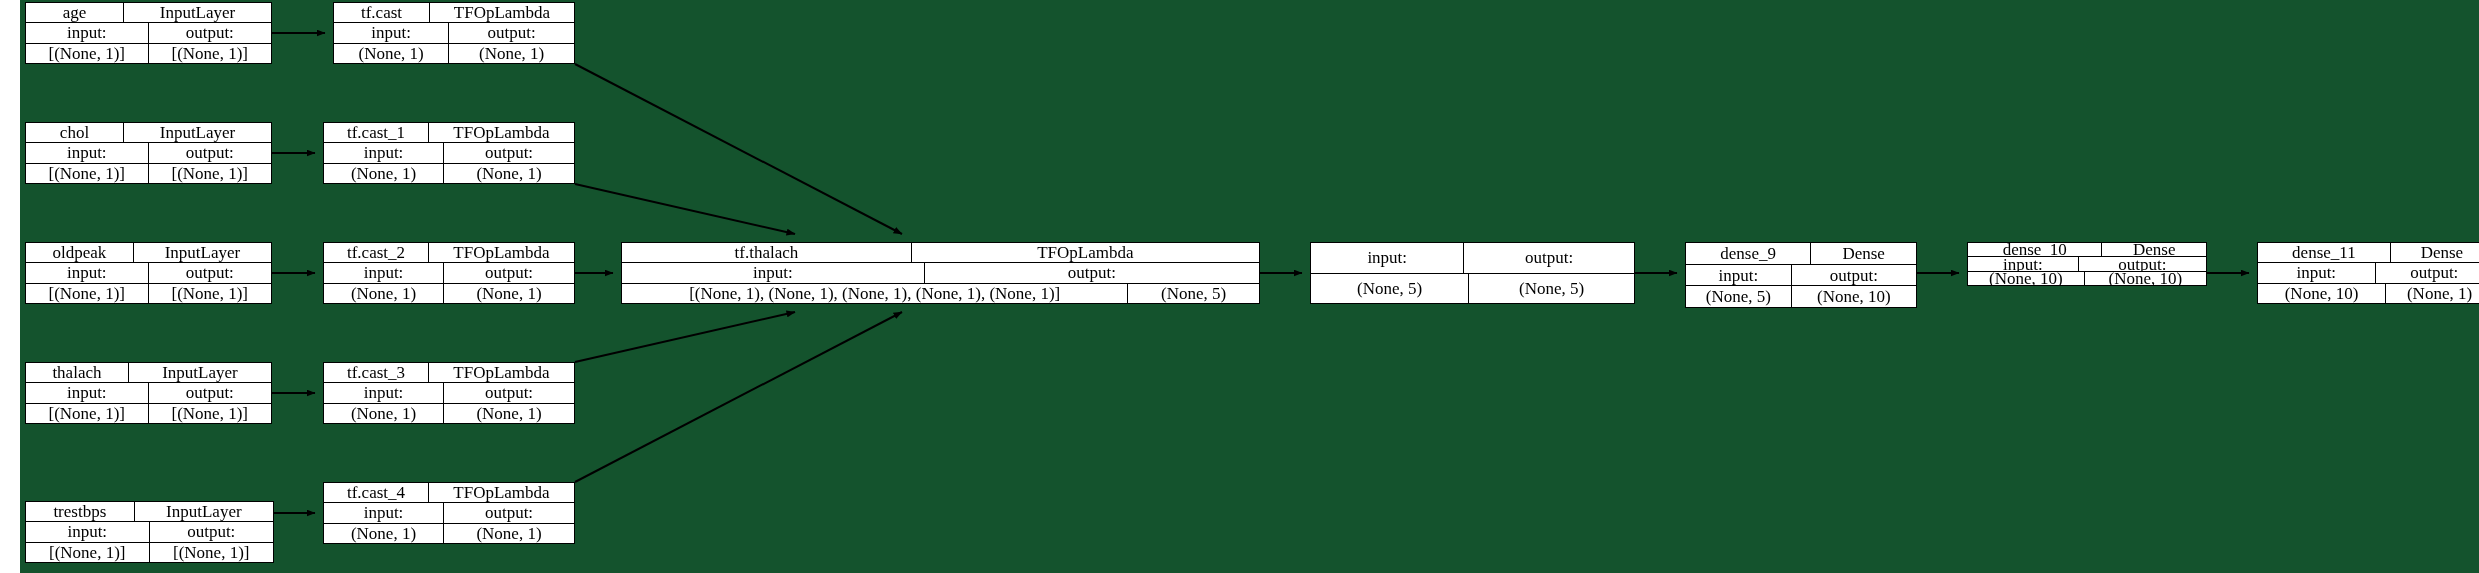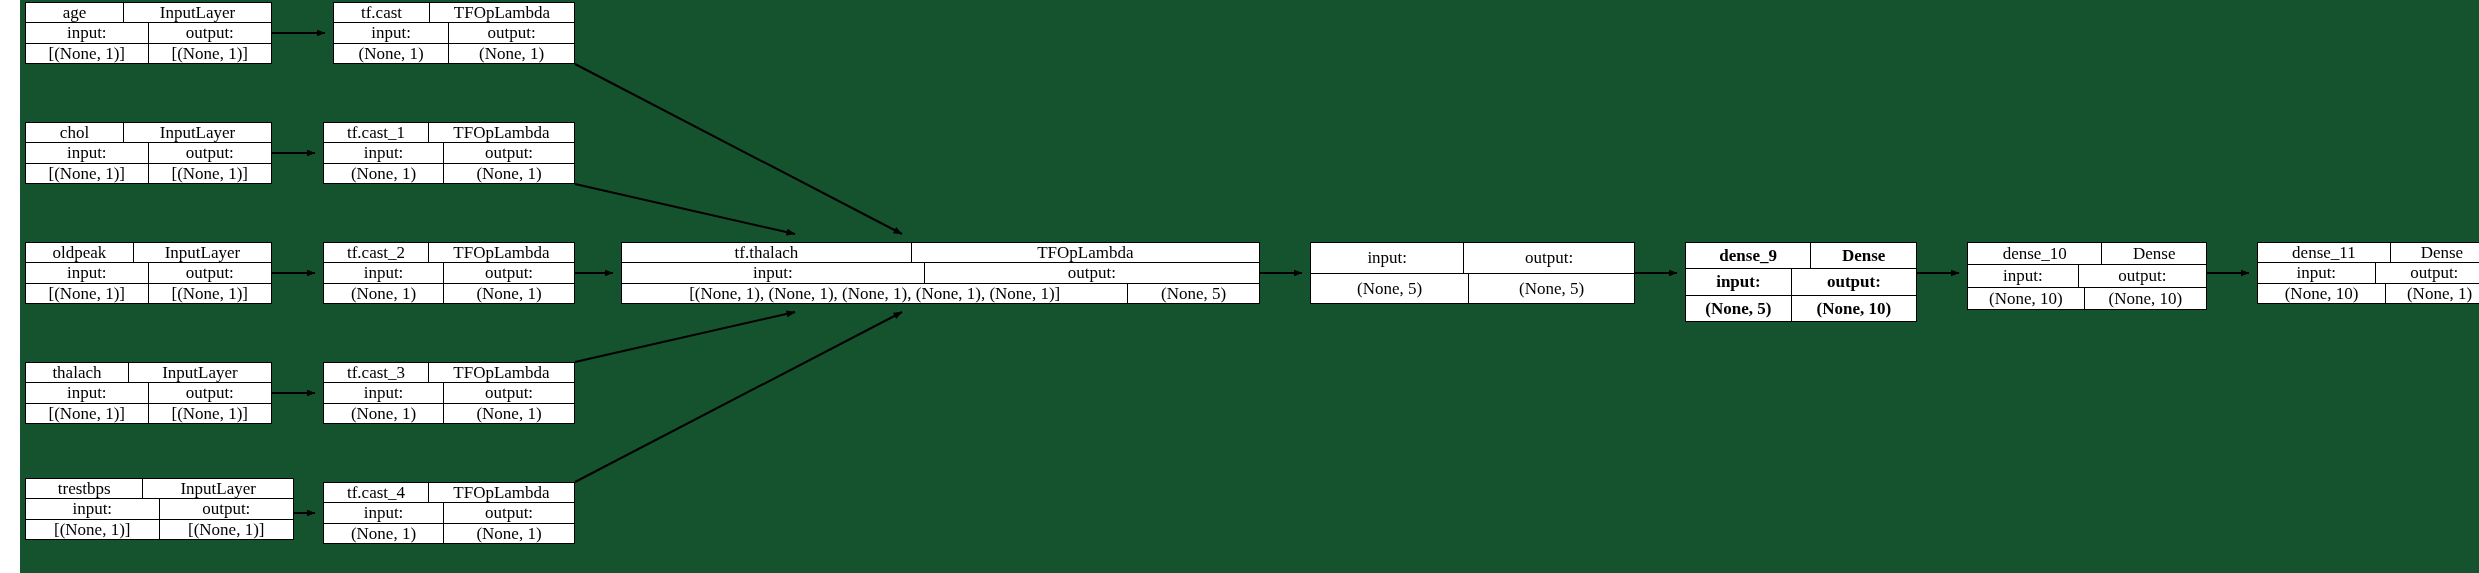--- a/index.html
+++ b/index.html
@@ -134,21 +134,21 @@
         </div>
         <div class="node-row r2">
           <div class="cell divider" style="flex: 0 0 50%;">input:</div>
           <div class="cell" style="flex: 0 0 50%;">output:</div>
         </div>
         <div class="node-row r3">
           <div class="cell divider" style="flex: 0 0 50%;">[(None, 1)]</div>
           <div class="cell" style="flex: 0 0 50%;">[(None, 1)]</div>
         </div>
       </div>
-      <div class="node" style="left: 5px; top: 478px; width: 269px; height: 62px;">
+      <div class="node" style="left: 5px; top: 501px; width: 249px; height: 62px;">
         <div class="node-row r1">
           <div class="cell divider" style="flex: 0 0 44%;">trestbps</div>
           <div class="cell" style="flex: 0 0 56%;">InputLayer</div>
         </div>
         <div class="node-row r2">
           <div class="cell divider" style="flex: 0 0 50%;">input:</div>
           <div class="cell" style="flex: 0 0 50%;">output:</div>
         </div>
         <div class="node-row r3">
           <div class="cell divider" style="flex: 0 0 50%;">[(None, 1)]</div>
@@ -242,35 +242,35 @@
       <div class="node" style="left: 1290px; top: 242px; width: 325px; height: 62px;">
         <div class="node-row r2">
           <div class="cell divider" style="flex: 0 0 47.5%;">input:</div>
           <div class="cell" style="flex: 0 0 52.5%;">output:</div>
         </div>
         <div class="node-row r3">
           <div class="cell divider" style="flex: 0 0 49%;">(None, 5)</div>
           <div class="cell" style="flex: 0 0 51%;">(None, 5)</div>
         </div>
       </div>
-      <div class="node" style="left: 1665px; top: 242px; width: 232px; height: 80px; font-weight: bold;">
+      <div class="node" style="left: 1665px; top: 242px; width: 232px; height: 66px;">
         <div class="node-row r1">
           <div class="cell divider" style="flex: 0 0 54.5%;">dense_9</div>
           <div class="cell" style="flex: 0 0 45.5%;">Dense</div>
         </div>
         <div class="node-row r2">
           <div class="cell divider" style="flex: 0 0 46%;">input:</div>
           <div class="cell" style="flex: 0 0 54%;">output:</div>
         </div>
         <div class="node-row r3">
           <div class="cell divider" style="flex: 0 0 46%;">(None, 5)</div>
           <div class="cell" style="flex: 0 0 54%;">(None, 10)</div>
         </div>
       </div>
-      <div class="node" style="left: 1947px; top: 242px; width: 240px; height: 68px;">
+      <div class="node" style="left: 1947px; top: 242px; width: 240px; height: 44px;">
         <div class="node-row r1">
           <div class="cell divider" style="flex: 0 0 56.5%;">dense_10</div>
           <div class="cell" style="flex: 0 0 43.5%;">Dense</div>
         </div>
         <div class="node-row r2">
           <div class="cell divider" style="flex: 0 0 46.5%;">input:</div>
           <div class="cell" style="flex: 0 0 53.5%;">output:</div>
         </div>
         <div class="node-row r3">
           <div class="cell divider" style="flex: 0 0 49%;">(None, 10)</div>

